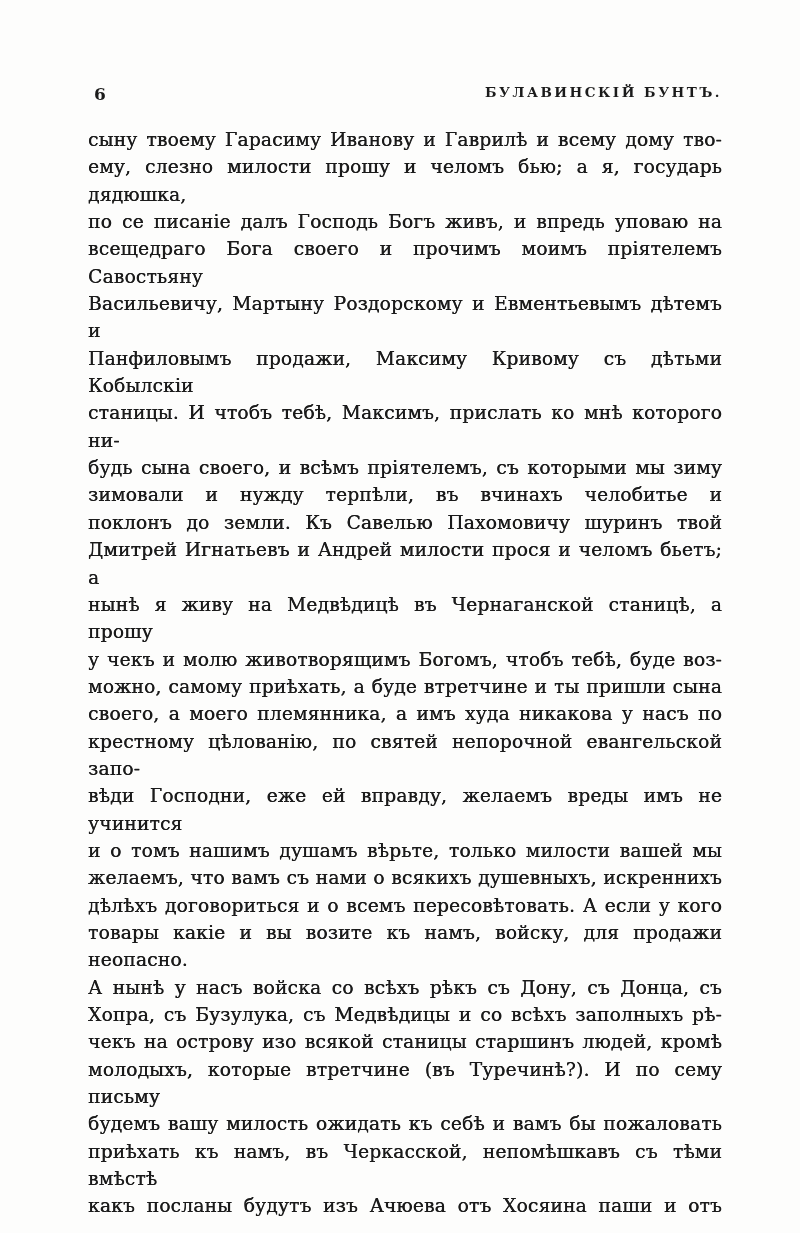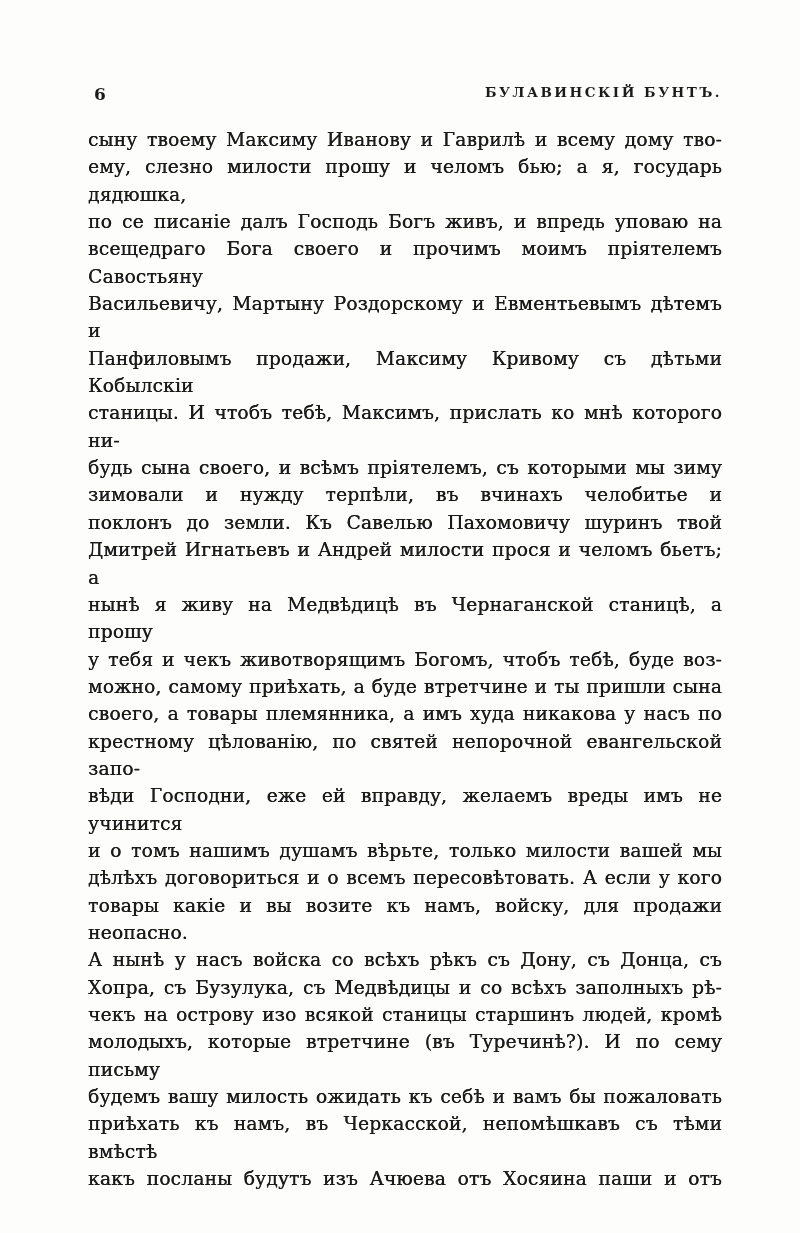--- a/index.html
+++ b/index.html
@@ -64,38 +64,39 @@
 <body>
 
 <div class="page">
 
   <div class="running-head">
     <span class="page-number">6</span>
     <span class="header-title">БУЛАВИНСКІЙ БУНТЪ.</span>
   </div>
 
   <div class="body-text">
-      <div class="line">сыну твоему Максиму Иванову и Гаврилѣ и всему дому тво-</div>
+      <div class="line">сыну твоему Гарасиму Иванову и Гаврилѣ и всему дому тво-</div>
       <div class="line">ему, слезно милости прошу и челомъ бью; а я, государь дядюшка,</div>
       <div class="line">по се писаніе далъ Господь Богъ живъ, и впредь уповаю на</div>
       <div class="line">всещедраго Бога своего и прочимъ моимъ пріятелемъ Савостьяну</div>
       <div class="line">Васильевичу, Мартыну Роздорскому и Евментьевымъ дѣтемъ и</div>
       <div class="line">Панфиловымъ продажи, Максиму Кривому съ дѣтьми Кобылскіи</div>
       <div class="line">станицы. И чтобъ тебѣ, Максимъ, прислать ко мнѣ которого ни-</div>
       <div class="line">будь сына своего, и всѣмъ пріятелемъ, съ которыми мы зиму</div>
       <div class="line">зимовали и нужду терпѣли, въ вчинахъ челобитье и</div>
       <div class="line">поклонъ до земли. Къ Савелью Пахомовичу шуринъ твой</div>
       <div class="line">Дмитрей Игнатьевъ и Андрей милости прося и челомъ бьетъ; а</div>
       <div class="line">нынѣ я живу на Медвѣдицѣ въ Чернаганской станицѣ, а прошу</div>
-      <div class="line">у тебя и чекъ животворящимъ Богомъ, чтобъ тебѣ, буде воз-</div>
+      <div class="line">у чекъ и молю животворящимъ Богомъ, чтобъ тебѣ, буде воз-</div>
       <div class="line">можно, самому приѣхать, а буде втретчине и ты пришли сына</div>
-      <div class="line">своего, а товары племянника, а имъ худа никакова у насъ по</div>
+      <div class="line">своего, а моего племянника, а имъ худа никакова у насъ по</div>
       <div class="line">крестному цѣлованію, по святей непорочной евангельской запо-</div>
       <div class="line">вѣди Господни, еже ей вправду, желаемъ вреды имъ не учинится</div>
       <div class="line">и о томъ нашимъ душамъ вѣрьте, только милости вашей мы</div>
+      <div class="line">желаемъ, что вамъ съ нами о всякихъ душевныхъ, искреннихъ</div>
       <div class="line">дѣлѣхъ договориться и о всемъ пересовѣтовать. А если у кого</div>
       <div class="line">товары какіе и вы возите къ намъ, войску, для продажи неопасно.</div>
       <div class="line">А нынѣ у насъ войска со всѣхъ рѣкъ съ Дону, съ Донца, съ</div>
       <div class="line">Хопра, съ Бузулука, съ Медвѣдицы и со всѣхъ заполныхъ рѣ-</div>
       <div class="line">чекъ на острову изо всякой станицы старшинъ людей, кромѣ</div>
       <div class="line">молодыхъ, которые втретчине (въ Туречинѣ?). И по сему письму</div>
       <div class="line">будемъ вашу милость ожидать къ себѣ и вамъ бы пожаловать</div>
       <div class="line">приѣхать къ намъ, въ Черкасской, непомѣшкавъ съ тѣми вмѣстѣ</div>
       <div class="line">какъ посланы будутъ изъ Ачюева отъ Хосяина паши и отъ</div>
     </div>

